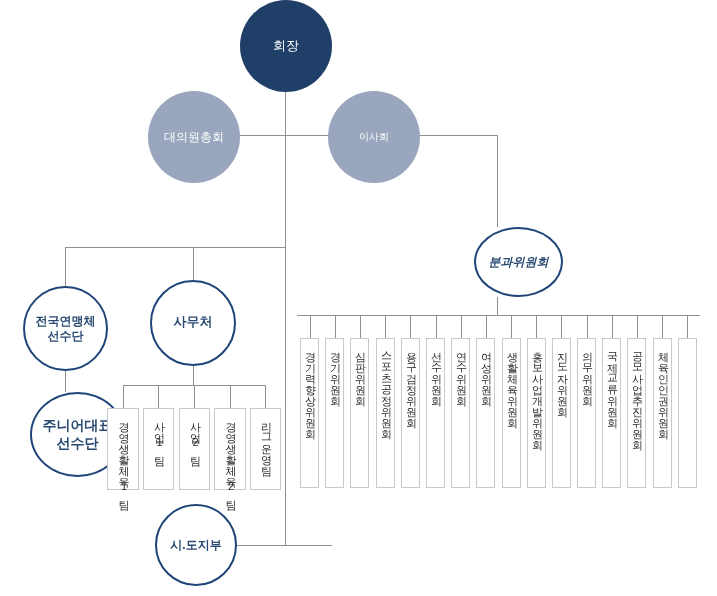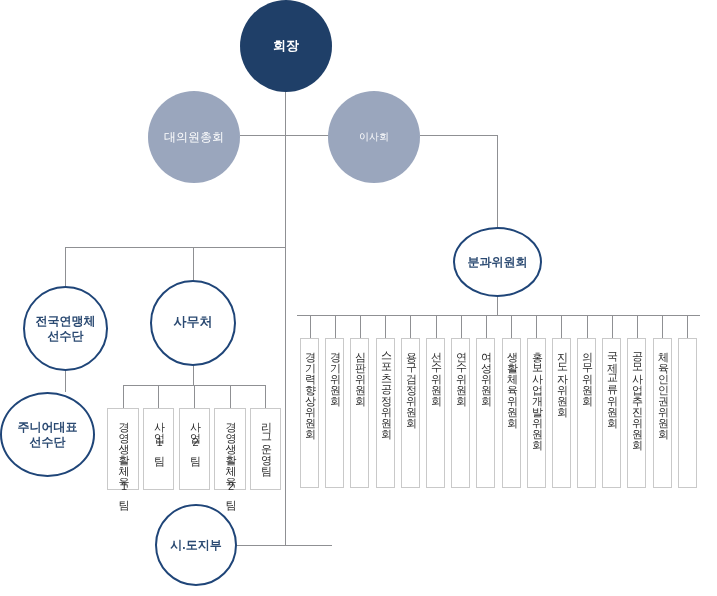--- a/index.html
+++ b/index.html
@@ -42,21 +42,21 @@
   .node-label {
     display: block;
     white-space: pre-line;
   }
 
   .node.filled-dark {
     background: #1f3f६8;
     background: #1f3f68;
     color: #ffffff;
     border: none;
-    font-weight: bold;
+    font-weight: normal;
     text-align: right;
   }
   .node.filled-mid {
     background: #9aa6bd;
     color: #ffffff;
     border: none;
     font-weight: normal;
   }
   .node.outlined {
     background: #ffffff;
@@ -130,30 +130,30 @@
   </div>
 
   <div class="node filled-mid" style="left:148px; top:91px; width:92px; height:92px; font-size:12px;">
     <span class="node-label">대의원총회</span>
   </div>
 
   <div class="node filled-mid" style="left:328px; top:91px; width:92px; height:92px; font-size:10px;">
     <span class="node-label">이사회</span>
   </div>
 
-  <div class="node outlined" style="left:453px; top:227px; width:89px; height:70px; font-size:12px;">
+  <div class="node outlined" style="left:474px; top:227px; width:89px; height:70px; font-size:12px;font-style:italic;">
     <span class="node-label">분과위원회</span>
   </div>
 
   <div class="node outlined" style="left:23px; top:286px; width:85px; height:85px; font-size:12px;">
     <span class="node-label">전국연맹체
 선수단</span>
   </div>
 
-  <div class="node outlined" style="left:0; top:392px; width:95px; height:85px; font-size:12px;">
+  <div class="node outlined" style="left:30px; top:392px; width:95px; height:85px; font-size:14px;">
     <span class="node-label">주니어대표
 선수단</span>
   </div>
 
   <div class="node outlined" style="left:150px; top:280px; width:86px; height:86px; font-size:13px;font-family:Liberation Mono, monospace;">
     <span class="node-label">사무처</span>
   </div>
 
   <div class="node outlined" style="left:155px; top:504px; width:82px; height:82px; font-size:12px;">
     <span class="node-label">시.도지부</span>

